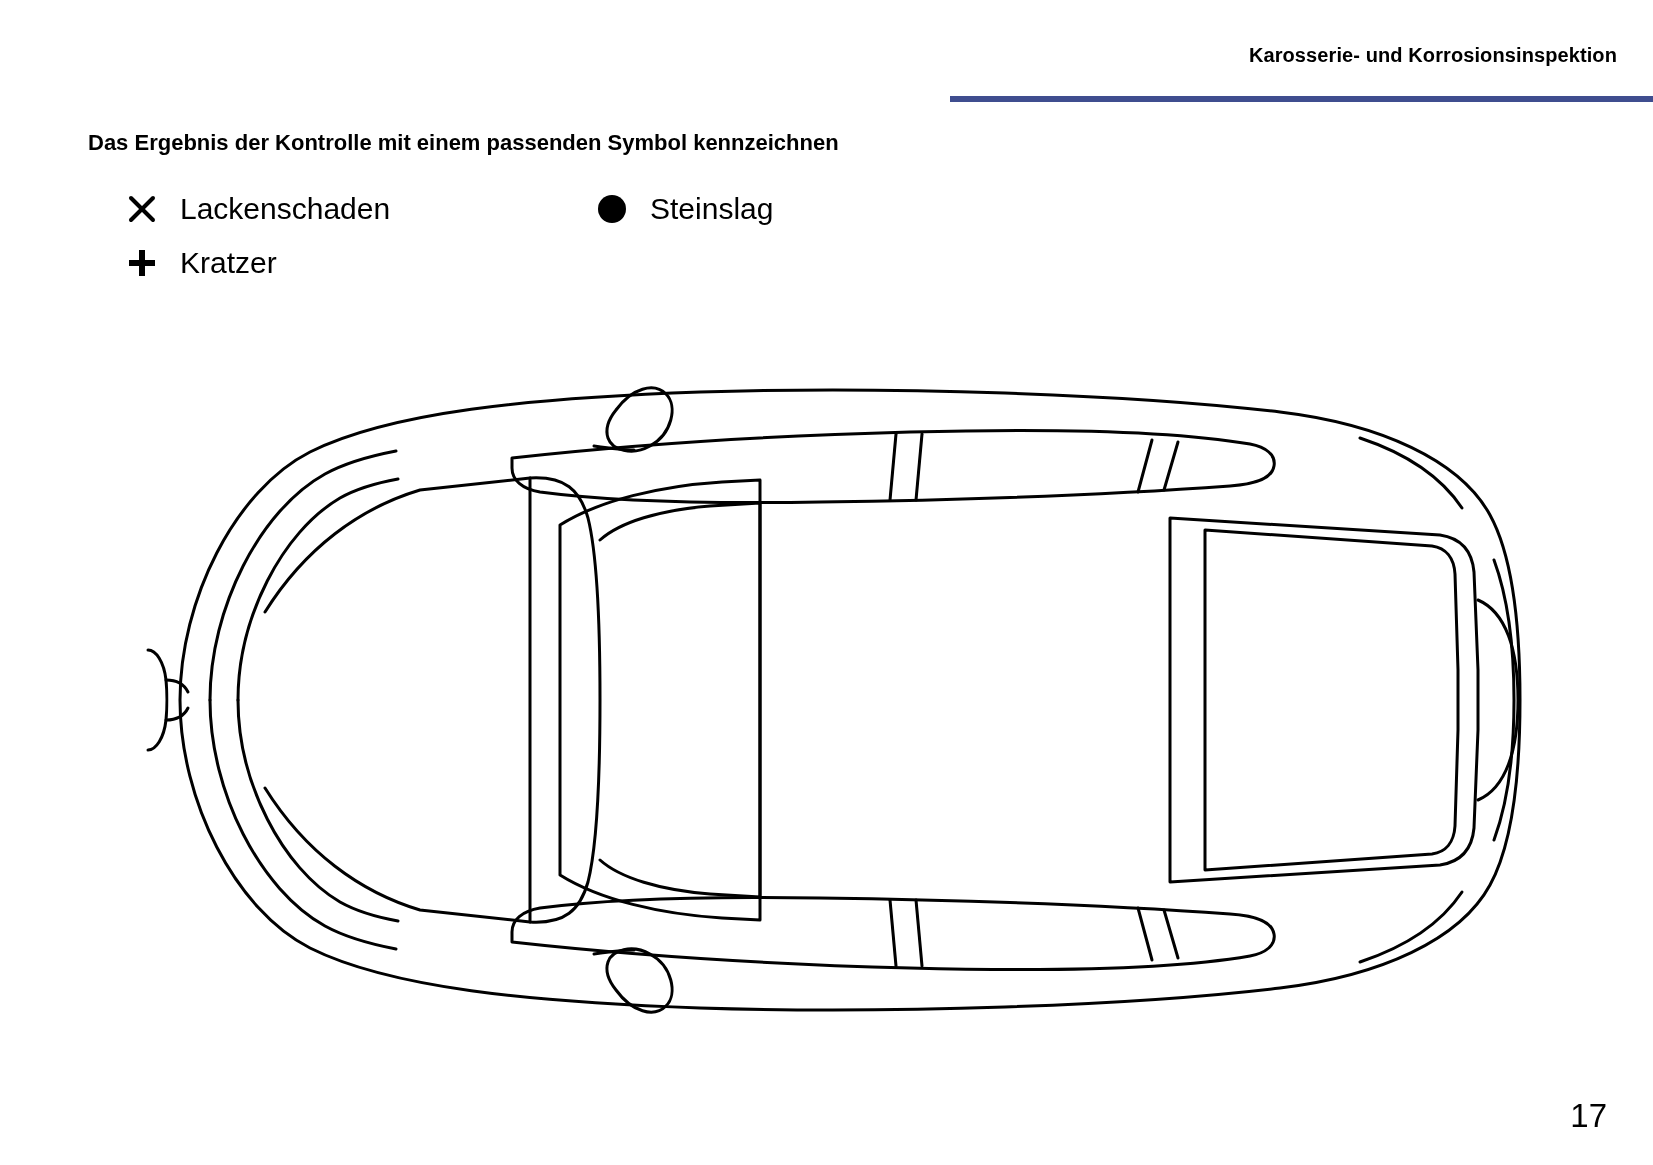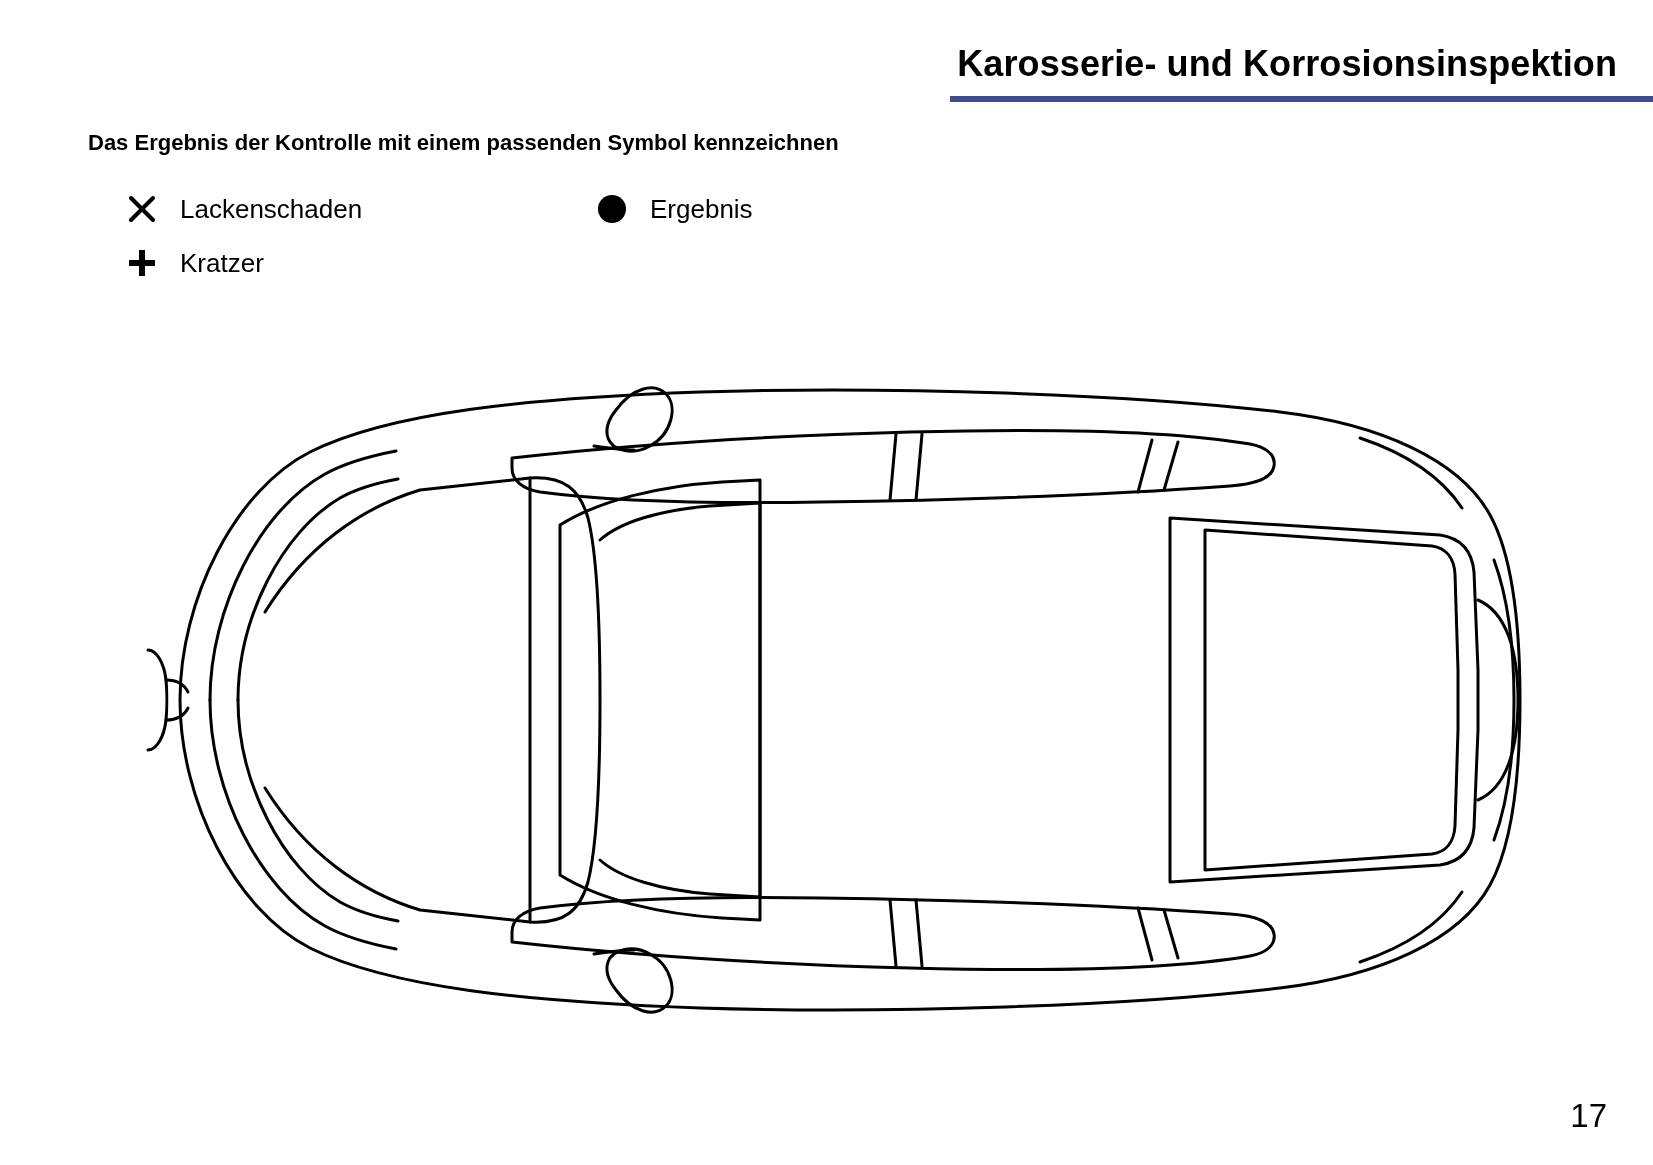--- a/index.html
+++ b/index.html
@@ -17,21 +17,21 @@
   }
 
   
   .header {
     position: absolute;
     top: 44px;
     right: 36px;
     text-align: right;
   }
   .header-title {
-    font-size: 36px;
+    font-size: 20px;
     font-weight: bold;
     letter-spacing: 0.1px;
     line-height: 1.1;
     white-space: nowrap;
   }
   .header-rule {
     position: absolute;
     left: 950px;
     right: 0;
     top: 96px;
@@ -70,21 +70,21 @@
   }
   .legend-symbol {
     width: 44px;
     min-width: 44px;
     height: 44px;
     display: flex;
     align-items: center;
     justify-content: center;
   }
   .legend-label {
-    font-size: 26px;
+    font-size: 30px;
     white-space: nowrap;
     padding-left: 16px;
   }
 
   
   .sym-x, .sym-plus {
     display: block;
   }
   .sym-triangle {
     width: 0;
@@ -164,21 +164,21 @@
 
   </div>
 
   <div class="legend-col right">
 
 
     <div class="legend-item">
       <span class="legend-symbol">
         <span class="sym-circle"></span>
       </span>
-      <span class="legend-label">Ergebnis</span>
+      <span class="legend-label">Steinslag</span>
     </div>
 
   </div>
 </div>
 
 <div class="car-area">
   <svg viewBox="0 0 1480 700" preserveAspectRatio="xMidYMid meet" aria-hidden="true">
     <g fill="none" stroke="#000" stroke-width="3" stroke-linejoin="round" stroke-linecap="round">
 
       <path d="M 120 350

